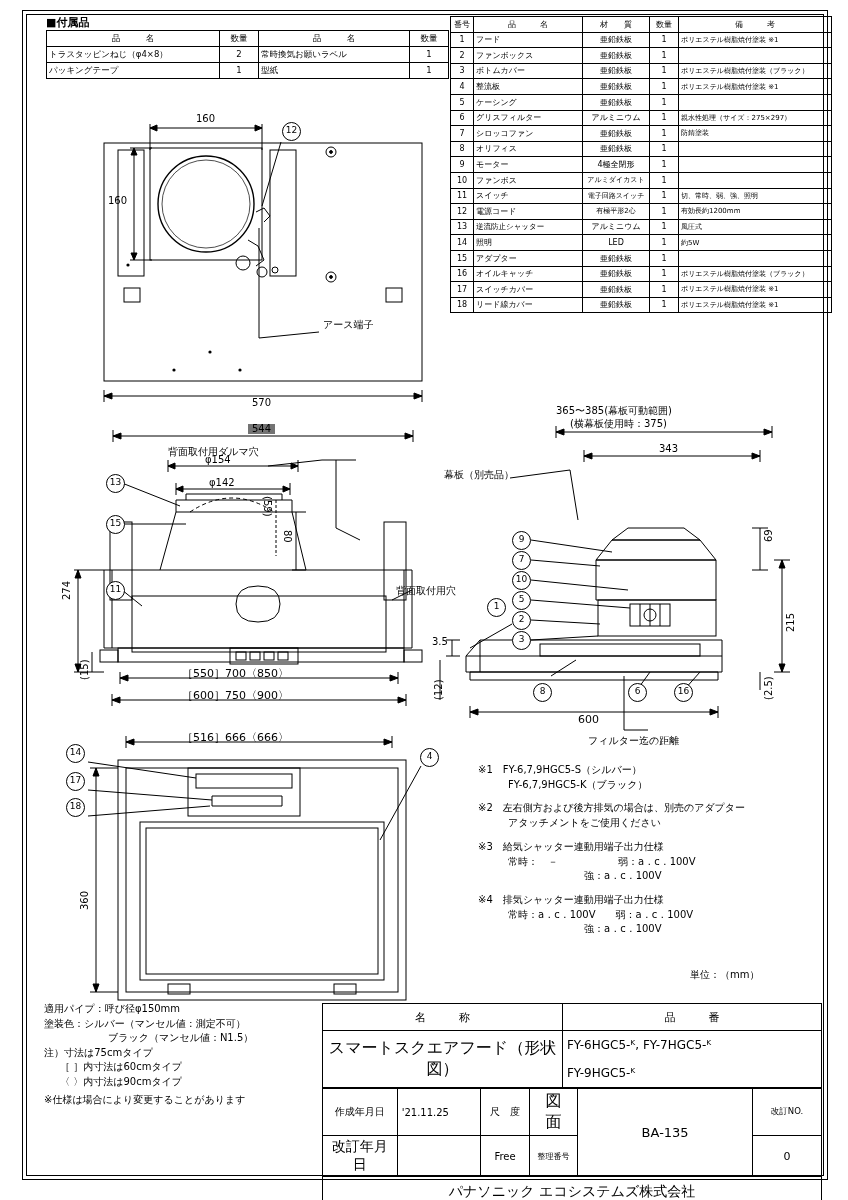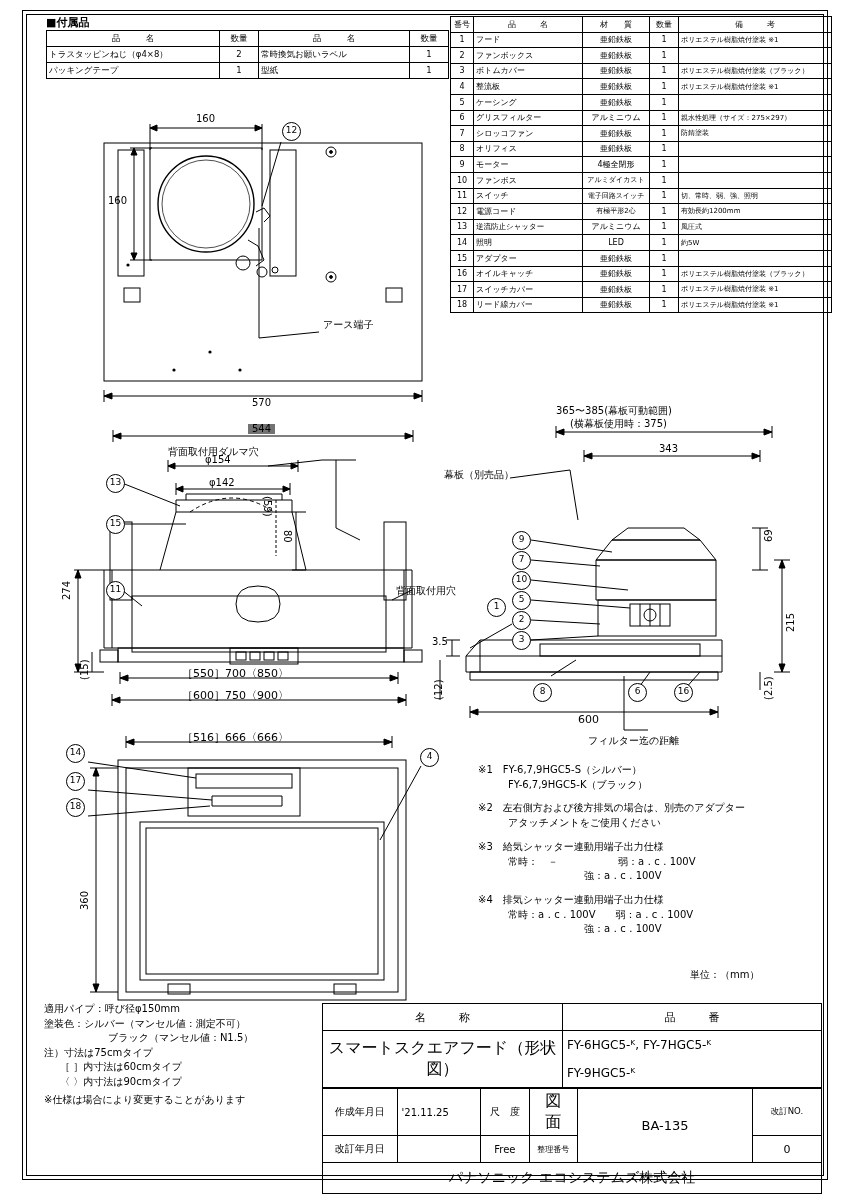--- a/index.html
+++ b/index.html
@@ -523,21 +523,21 @@
       <tbody>
           <tr>
         <td style="width:68px;font-size:10px;text-align:center;">作成年月日</td>
         <td style="width:76px;font-size:10px;">'21.11.25</td>
         <td style="width:40px;font-size:10px;text-align:center;">尺　度</td>
         <td style="width:40px;font-size:16px;text-align:center;">図　面</td>
         <td rowspan="2" style="width:172px;font-size:13px;text-align:center;">BA-135</td>
         <td style="width:62px;font-size:8.5px;text-align:center;">改訂NO.</td>
       </tr>
       <tr>
-        <td style="font-size:10px;text-align:center;">改訂年月日</td>
+        <td style="font-size:14px;text-align:center;">改訂年月日</td>
         <td style="font-size:10px;"></td>
         <td style="font-size:10px;text-align:center;">Free</td>
         <td style="font-size:8px;text-align:center;">整理番号</td>
         <td style="font-size:11px;text-align:center;">0</td>
       </tr>
       <tr>
         <td colspan="6" style="font-size:14px;text-align:center;height:26px;">パナソニック エコシステムズ株式会社</td>
       </tr>
     </tbody>
       </table>

